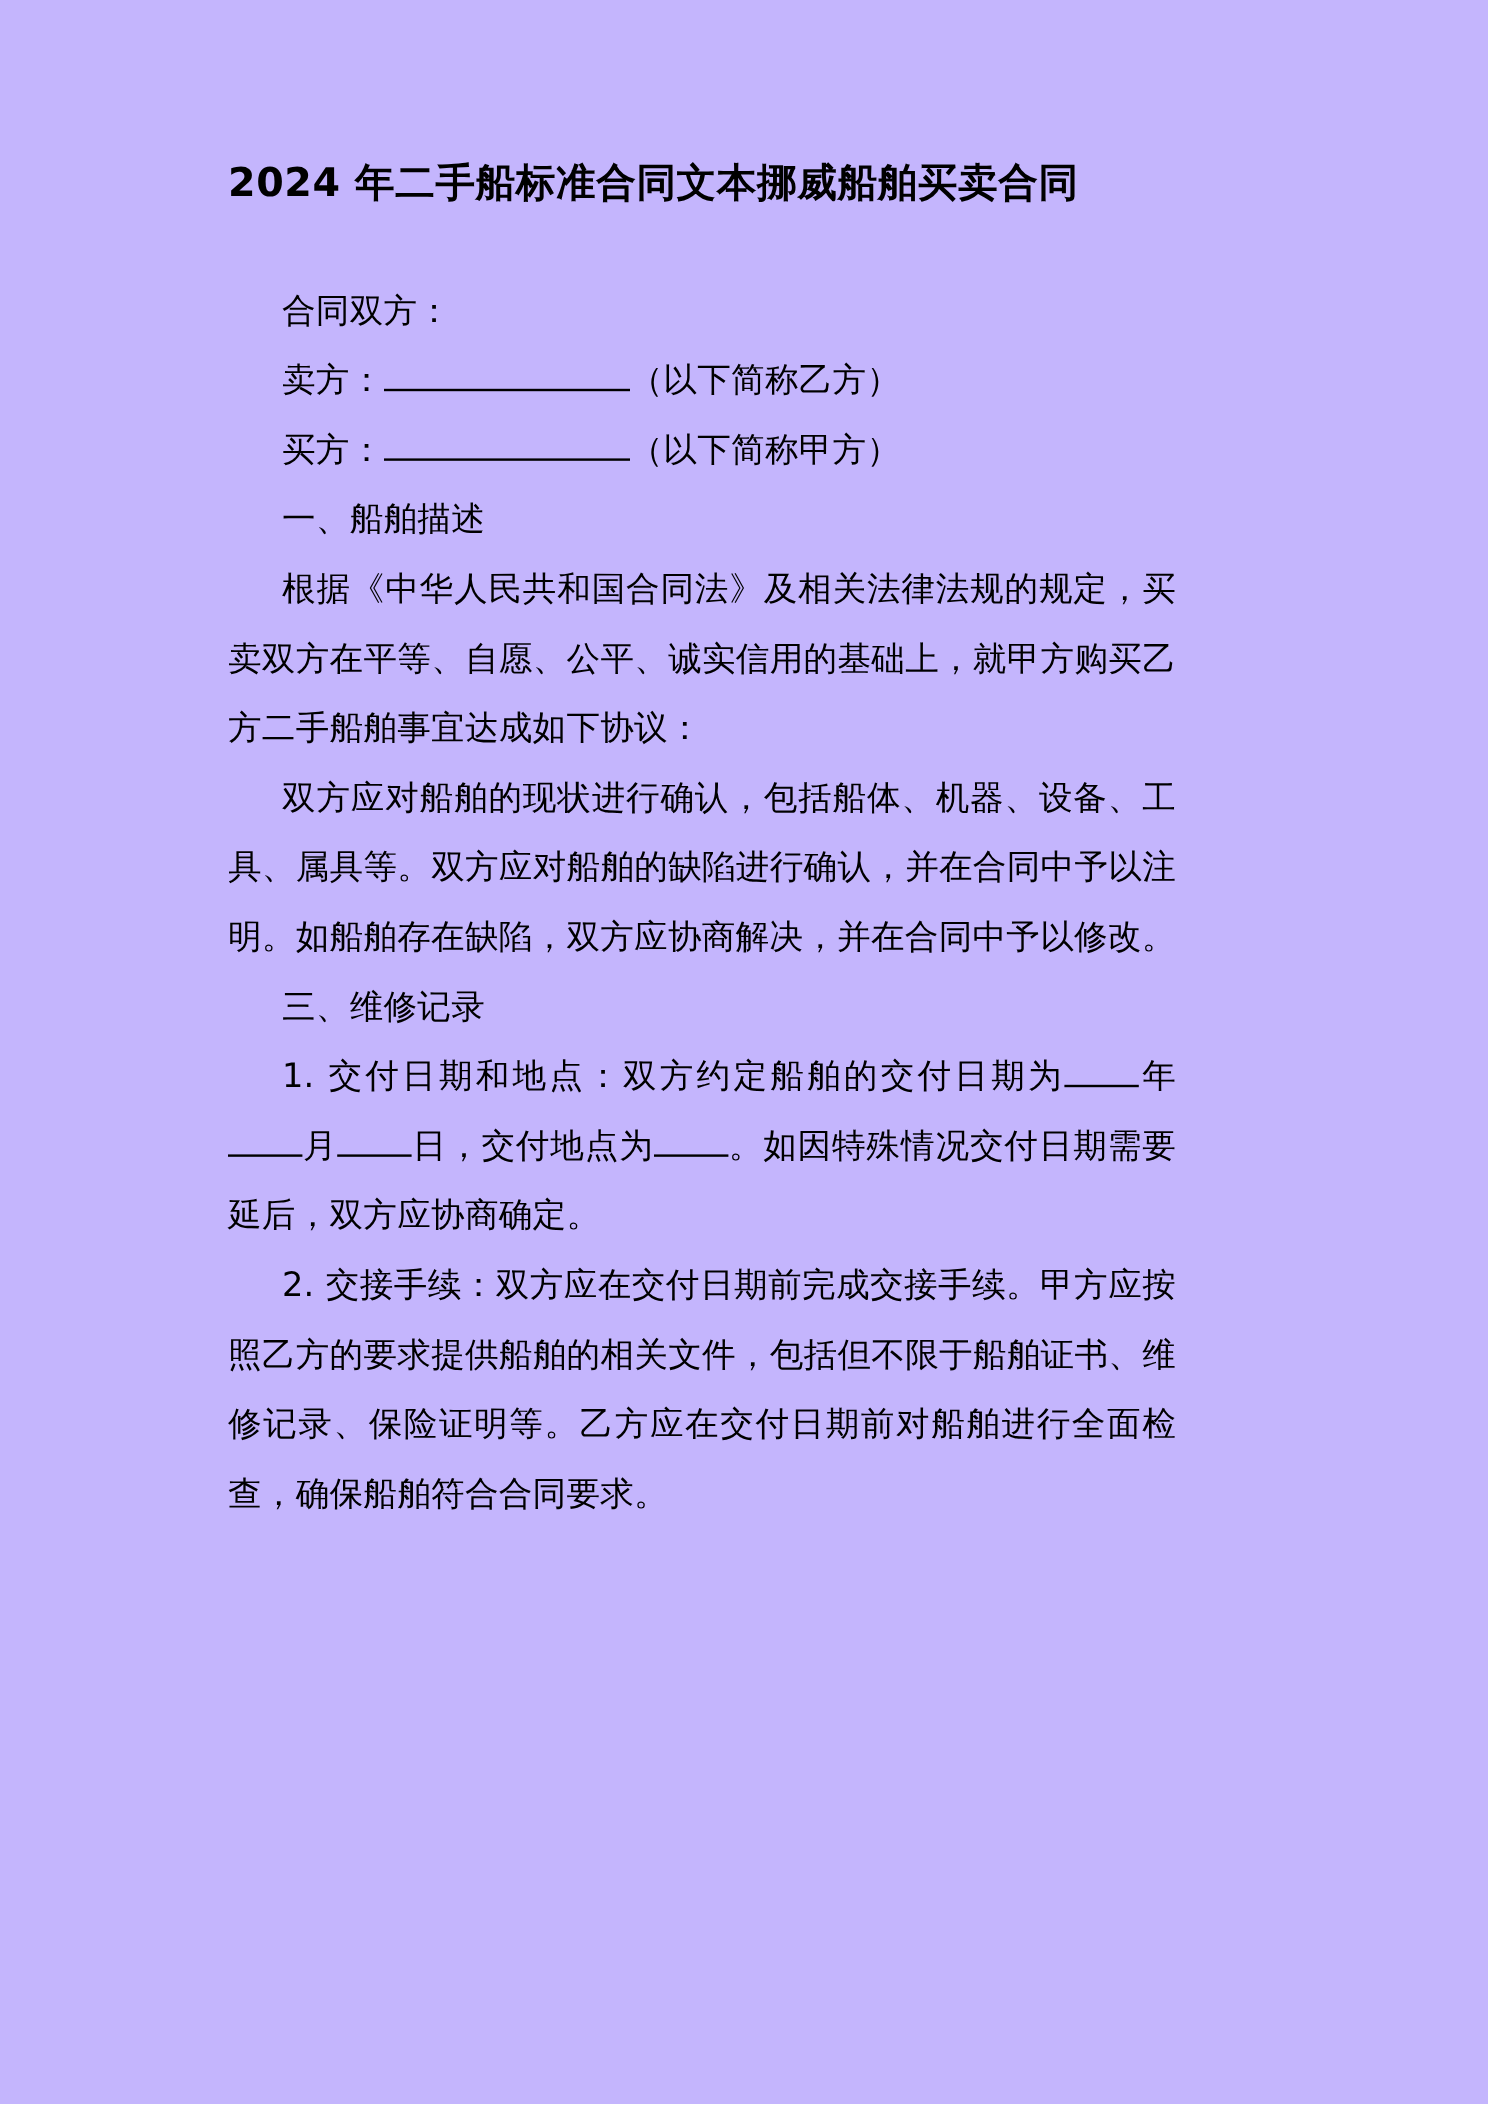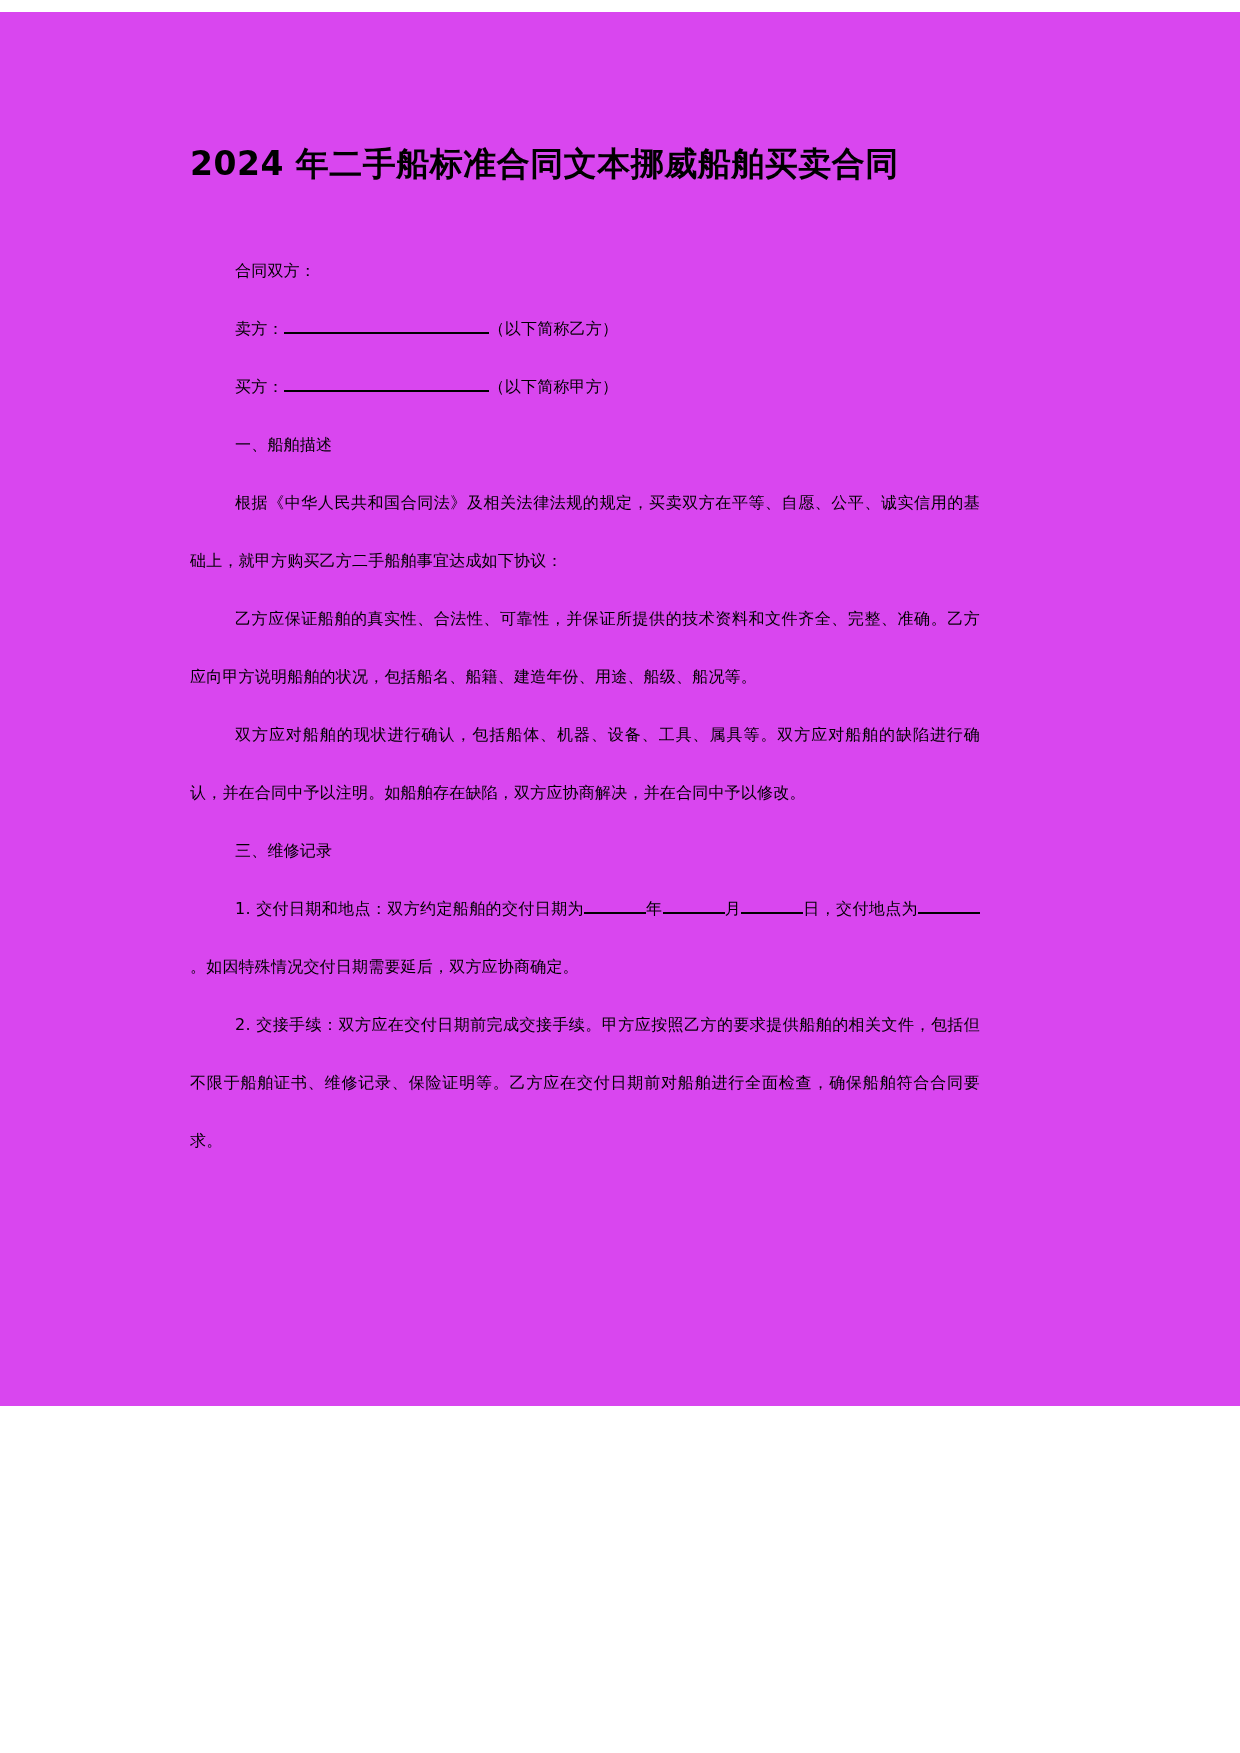--- a/index.html
+++ b/index.html
@@ -7,23 +7,23 @@
     padding: 0;
     background: #ffffff;
   }
   body {
     font-family: "DejaVu Sans", "Liberation Sans", sans-serif;
     color: #000000;
   }
   .page {
     position: relative;
     width: 1240px;
-    height: 1394px;
-    margin: 12px auto;
-    background: #d946ef;
+    height: 1753px;
+    margin: 0 auto;
+    background: #c4b5fd;
     box-sizing: border-box;
     overflow: hidden;
   }
   .content {
     position: absolute;
     left: 190px;
     top: 0;
     width: 790px;
   }
   .doc-title {
@@ -33,21 +33,21 @@
     letter-spacing: 0.5px;
     margin: 0;
     padding-top: 131px;
     text-align: left;
     white-space: nowrap;
   }
   .body-block {
     margin-top: 58px;
   }
   p.para {
-    font-size: 16px;
+    font-size: 28px;
     line-height: 58px;
     margin: 0 0 0 0;
     text-align: justify;
     text-justify: inter-ideograph;
     letter-spacing: 0.2px;
     word-break: break-all;
   }
   p.indent {
     text-indent: 45px;
   }
@@ -73,21 +73,20 @@
       <p class="para indent">合同双方：</p>
 
       <p class="para indent"><span>卖方：</span><span class="blank-line blank-name"></span><span>（以下简称乙方）</span></p>
 
       <p class="para indent"><span>买方：</span><span class="blank-line blank-name"></span><span>（以下简称甲方）</span></p>
 
       <p class="para indent">一、船舶描述</p>
 
       <p class="para indent">根据《中华人民共和国合同法》及相关法律法规的规定，买卖双方在平等、自愿、公平、诚实信用的基础上，就甲方购买乙方二手船舶事宜达成如下协议：</p>
 
-      <p class="para indent">乙方应保证船舶的真实性、合法性、可靠性，并保证所提供的技术资料和文件齐全、完整、准确。乙方应向甲方说明船舶的状况，包括船名、船籍、建造年份、用途、船级、船况等。</p>
 
 
       <p class="para indent">双方应对船舶的现状进行确认，包括船体、机器、设备、工具、属具等。双方应对船舶的缺陷进行确认，并在合同中予以注明。如船舶存在缺陷，双方应协商解决，并在合同中予以修改。</p>
 
       <p class="para indent">三、维修记录</p>
 
       <p class="para indent"><span>1. 交付日期和地点：双方约定船舶的交付日期为</span><span class="blank-line blank-short"></span><span>年</span><span class="blank-line blank-short"></span><span>月</span><span class="blank-line blank-short"></span><span>日，交付地点为</span><span class="blank-line blank-place"></span><span>。如因特殊情况交付日期需要延后，双方应协商确定。</span></p>
 
       <p class="para indent">2. 交接手续：双方应在交付日期前完成交接手续。甲方应按照乙方的要求提供船舶的相关文件，包括但不限于船舶证书、维修记录、保险证明等。乙方应在交付日期前对船舶进行全面检查，确保船舶符合合同要求。</p>
 

